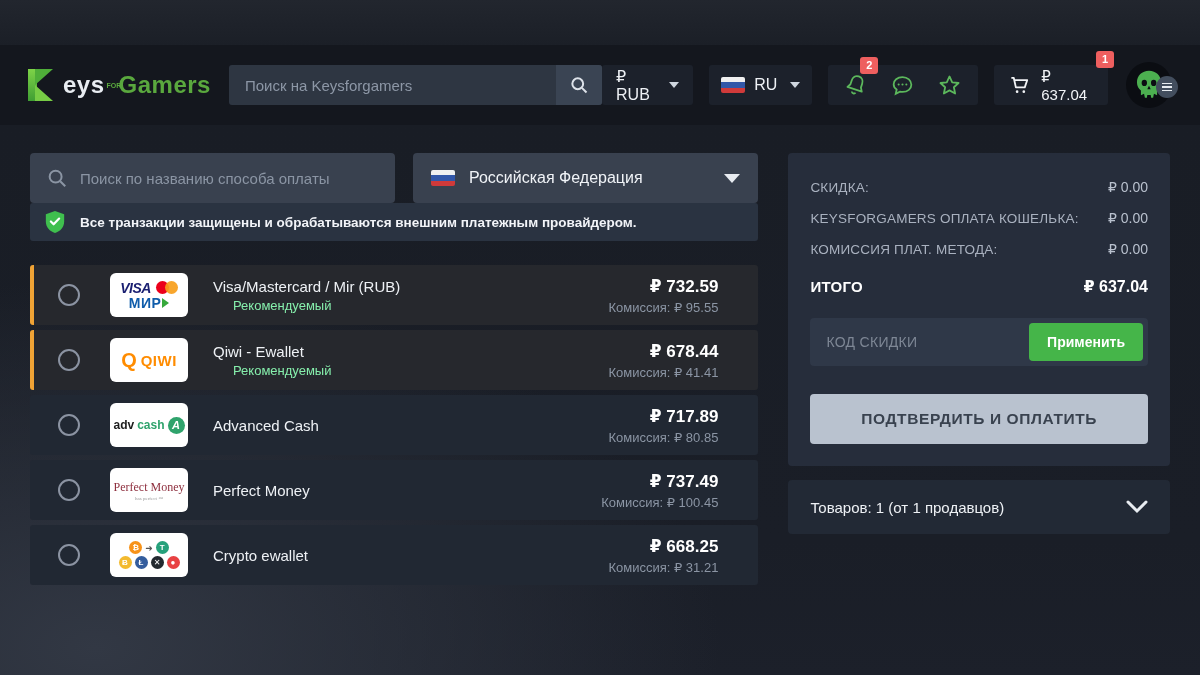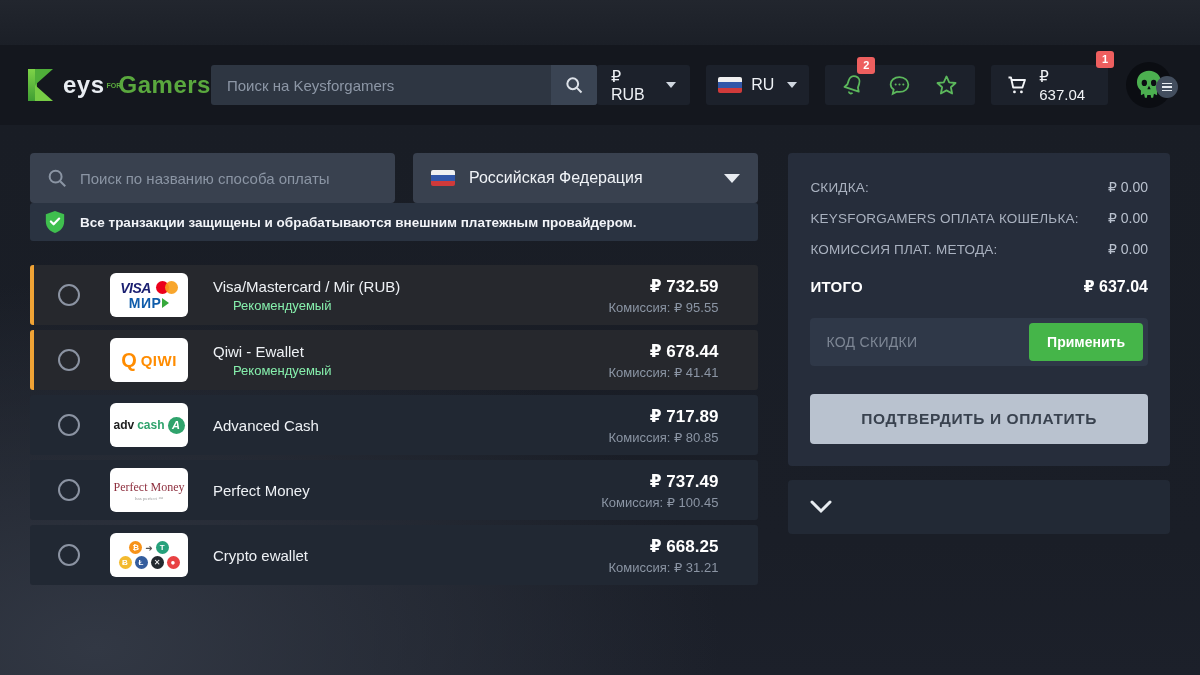--- a/index.html
+++ b/index.html
@@ -17,21 +17,21 @@
   .topstrip { height:45px; background:linear-gradient(180deg,#22262e,#1b1f27); }
   .header { height:80px; background:#14171e; display:flex; align-items:center; padding:0 28px; }
   .logo { display:flex; align-items:center; gap:2px; flex:0 0 auto; cursor:pointer; }
   .logo-k { width:30px; height:32px; position:relative; margin-right:3px; }
   .logo-k .bar { position:absolute; left:0; top:0; width:9px; height:32px; background:linear-gradient(180deg,#7ed348,#3f9e33); }
   .logo-k .arm-t { position:absolute; left:7px; top:0; width:0; height:0; border-left:18px solid #5cbb3e; border-top:16px solid transparent; transform:skewY(0deg); border-left-color:#4fae39; border-top:0; border-bottom:16px solid transparent; }
   .logo-k .arm-b { position:absolute; left:7px; top:16px; width:0; height:0; border-left:18px solid #77cc45; border-bottom:0; border-top:16px solid transparent; }
   .logo-eys { color:#e9edf2; font-weight:bold; font-size:24px; letter-spacing:0.5px; }
   .logo-for { color:#5aa83e; font-size:7px; font-weight:bold; width:10px; line-height:7px; text-transform:uppercase; }
   .logo-gamers { color:#5aa83e; font-weight:bold; font-size:24px; letter-spacing:0.5px; }
-  .hsearch { width:416px; height:40px; background:#2e3642; border-radius:3px; display:flex; align-items:center; overflow:hidden; }
+  .hsearch { margin-left:18px; width:416px; height:40px; background:#2e3642; border-radius:3px; display:flex; align-items:center; overflow:hidden; }
   .hsearch input { flex:1; background:transparent; border:none; outline:none; color:#cfd6df; font-size:15px; padding:0 16px; font-family:inherit; }
   .hsearch input::placeholder { color:#8d97a6; }
   .hsearch .sbtn { width:46px; height:40px; background:#3a4453; display:flex; align-items:center; justify-content:center; cursor:pointer; }
   .hspacer { flex:1; }
   .hbox { height:40px; background:#1c212b; border-radius:3px; display:flex; align-items:center; cursor:pointer; }
   .lang { padding:0 12px; gap:9px; margin-right:16px; }
   .curr { padding:0 14px; gap:8px; margin-right:16px; }
   .flag { width:24px; height:16px; border-radius:2px; overflow:hidden; display:block; flex:0 0 auto; }
   .flag div { height:33.33%; } .flag .w{background:#f0f0f0;} .flag .b{background:#3257a8;} .flag .r{background:#d03a3a;}
   .hbox .lbl { color:#eef1f5; font-size:16px; }
@@ -361,19 +361,20 @@
           <span class="tv">₽ 637.04</span>
         </div>
         <div class="discount">
           <input type="text" placeholder="КОД СКИДКИ" style="">
           <button class="applybtn">Применить</button>
         </div>
         <button class="confirmbtn">ПОДТВЕРДИТЬ И ОПЛАТИТЬ</button>
       </div>
 
       <div class="products">
+        <span class="pl">Товаров: 1 (от 1 продавцов)</span>
         <svg width="22" height="14" viewBox="0 0 22 14" fill="none" stroke="#e8ecf1" stroke-width="3" stroke-linecap="round">
             <polyline points="2,2 11,11 20,2"></polyline>
           </svg>
       </div>
     </div>
   </div>
 </div>
 
 </body></html>

